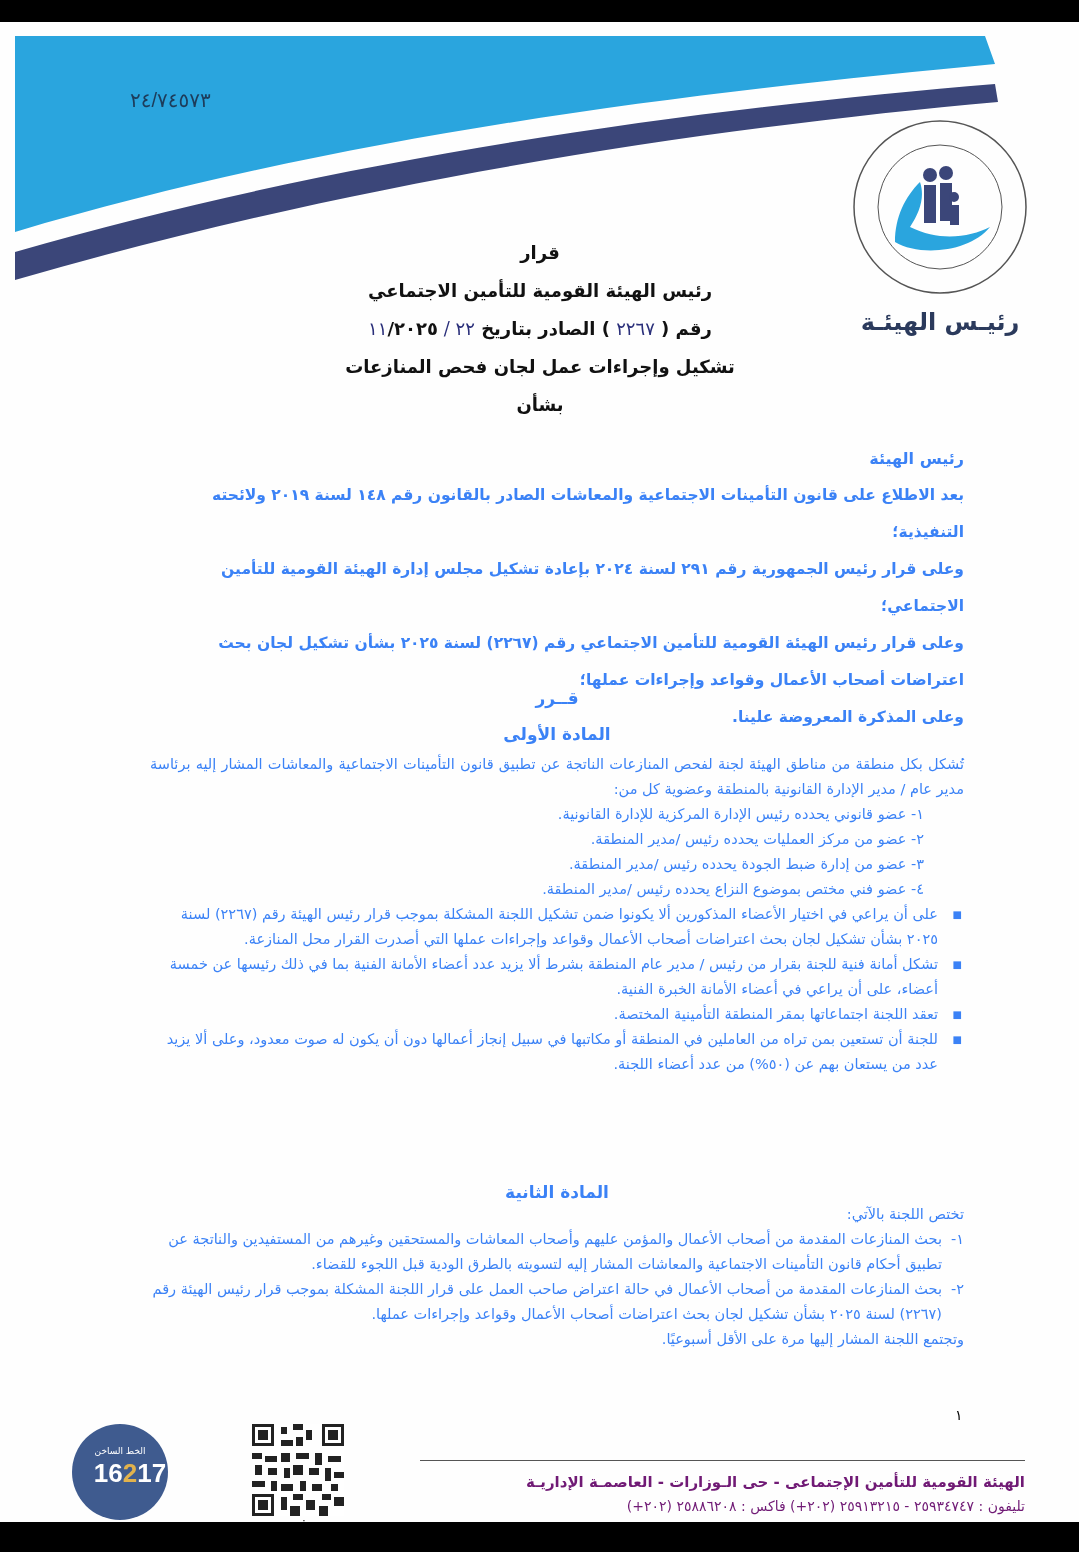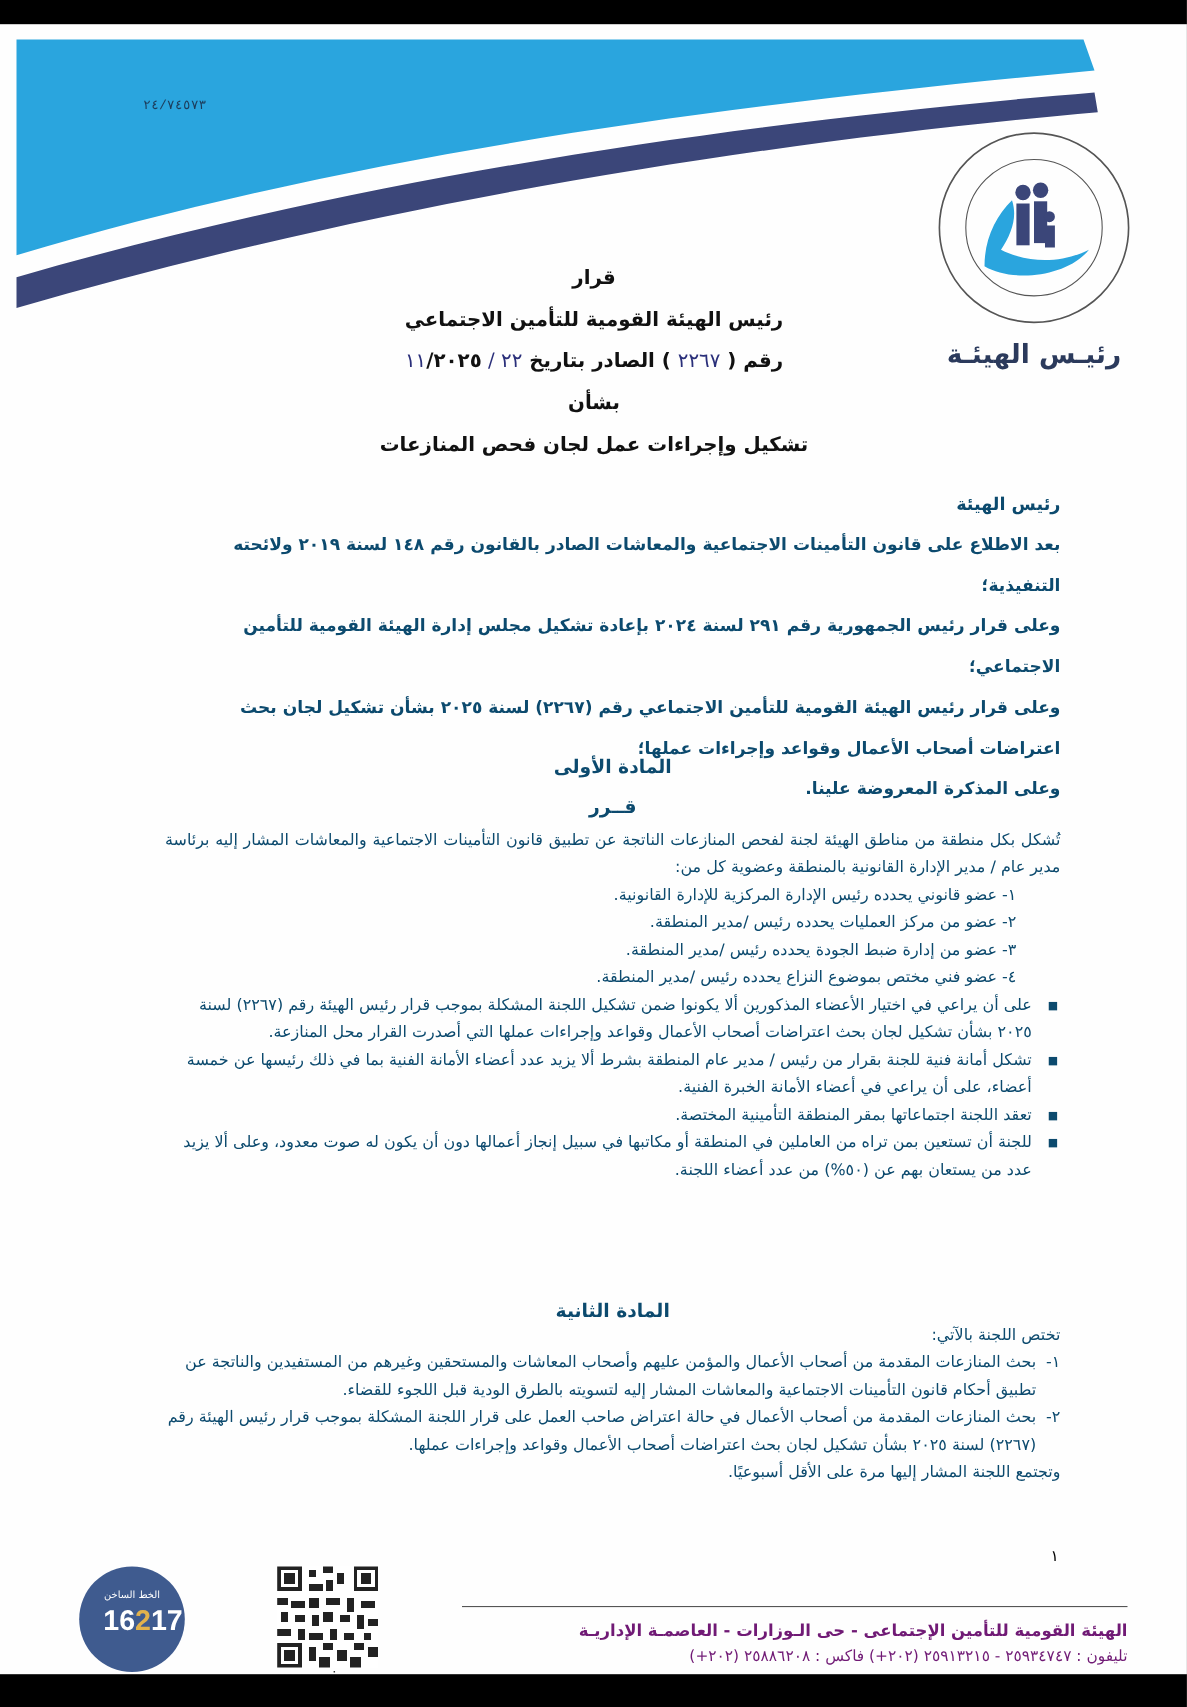--- a/index.html
+++ b/index.html
@@ -6,35 +6,35 @@
   body {
     width: 1079px; height: 1552px; background: #000; position: relative; overflow: hidden;
     font-family: "DejaVu Sans", "Liberation Sans", sans-serif;
   }
   .page {
     position: absolute; left: 0; top: 22px; width: 1079px; height: 1500px;
     background: #fefefe; overflow: hidden;
   }
   .header-art { position: absolute; left: 0; top: 0; width: 1079px; height: 260px; }
   .ref-number {
-    position: absolute; left: 130px; top: 66px; font-size: 12px; color: #1d3c5a;
-    letter-spacing: 1px; direction: rtl; font-family: Liberation Mono, monospace;
+    position: absolute; left: 130px; top: 66px; font-size: 20px; color: #1d3c5a;
+    letter-spacing: 1px; direction: rtl; font-family: Liberation Sans, sans-serif;
   }
   .logo { position: absolute; left: 850px; top: 95px; width: 180px; height: 180px; }
   .logo-caption {
     position: absolute; left: 840px; top: 286px; width: 200px; text-align: center;
     font-size: 24px; font-weight: bold; color: #2b3a5c; direction: rtl;
   }
   .title-block {
     position: absolute; left: 300px; top: 212px; width: 480px; text-align: center; direction: rtl;
     font-weight: bold; color: #111;
   }
   .title-block div { font-size: 18px; line-height: 38px; }
   .hand { color: #2a2f7a; font-family: "DejaVu Serif", serif; font-weight: normal; letter-spacing: 3px; }
-  .body { position: absolute; left: 150px; right: 115px; direction: rtl; color: #0c4a6e; }
+  .body { position: absolute; left: 150px; right: 115px; direction: rtl; color: #3b82f6; }
   .preamble { top: 418px; font-size: 15.5px; font-weight: bold; line-height: 37px; }
   .preamble .heading { font-size: 16px; }
   .center-h { text-align: center; font-weight: bold; font-size: 17px; }
   .decree { top: 658px; }
   .decree .center-h { line-height: 36px; }
   .para { font-size: 14.5px; line-height: 25px; text-align: justify; }
   ol.num { list-style: none; margin: 0; padding: 0 40px 0 0; }
   ol.num li { font-size: 14.5px; line-height: 25px; }
   ul.bul { list-style: none; margin: 0; padding: 0; }
   ul.bul li { font-size: 14.5px; line-height: 25px; position: relative; padding-right: 26px; }
@@ -87,35 +87,35 @@
 
   <div class="title-block">
     <div>قرار</div>
     <div>رئيس الهيئة القومية للتأمين الاجتماعي</div>
     <div>
       <span>رقم (</span>
       <span class="hand">٢٢٦٧</span>
       <span>) الصادر بتاريخ</span>
       <span class="hand">٢٢ / ١١</span><span>/٢٠٢٥</span>
     </div>
+    <div>تشكيل وإجراءات عمل لجان فحص المنازعات</div>
     <div>بشأن</div>
-    <div>تشكيل وإجراءات عمل لجان فحص المنازعات</div>
   </div>
 
   <div class="body preamble">
     <div class="heading">رئيس الهيئة</div>
     <div>بعد الاطلاع على قانون التأمينات الاجتماعية والمعاشات الصادر بالقانون رقم ١٤٨ لسنة ٢٠١٩ ولائحته التنفيذية؛</div>
     <div>وعلى قرار رئيس الجمهورية رقم ٢٩١ لسنة ٢٠٢٤ بإعادة تشكيل مجلس إدارة الهيئة القومية للتأمين الاجتماعي؛</div>
     <div>وعلى قرار رئيس الهيئة القومية للتأمين الاجتماعي رقم (٢٢٦٧) لسنة ٢٠٢٥ بشأن تشكيل لجان بحث اعتراضات أصحاب الأعمال وقواعد وإجراءات عملها؛</div>
     <div>وعلى المذكرة المعروضة علينا.</div>
   </div>
 
   <div class="body decree">
+    <div class="center-h">قــرر</div>
     <div class="center-h">المادة الأولى</div>
-    <div class="center-h">قــرر</div>
     <div class="para">تُشكل بكل منطقة من مناطق الهيئة لجنة لفحص المنازعات الناتجة عن تطبيق قانون التأمينات الاجتماعية والمعاشات المشار إليه برئاسة مدير عام / مدير الإدارة القانونية بالمنطقة وعضوية كل من:</div>
     <ol class="num">
       <li>١- عضو قانوني يحدده رئيس الإدارة المركزية للإدارة القانونية.</li>
       <li>٢- عضو من مركز العمليات يحدده رئيس /مدير المنطقة.</li>
       <li>٣- عضو من إدارة ضبط الجودة يحدده رئيس /مدير المنطقة.</li>
       <li>٤- عضو فني مختص بموضوع النزاع يحدده رئيس /مدير المنطقة.</li>
     </ol>
     <ul class="bul">
       <li><span class="b">■</span><span>على أن يراعي في اختيار الأعضاء المذكورين ألا يكونوا ضمن تشكيل اللجنة المشكلة بموجب قرار رئيس الهيئة رقم (٢٢٦٧) لسنة ٢٠٢٥ بشأن تشكيل لجان بحث اعتراضات أصحاب الأعمال وقواعد وإجراءات عملها التي أصدرت القرار محل المنازعة.</span></li>
       <li><span class="b">■</span><span>تشكل أمانة فنية للجنة بقرار من رئيس / مدير عام المنطقة بشرط ألا يزيد عدد أعضاء الأمانة الفنية بما في ذلك رئيسها عن خمسة أعضاء، على أن يراعي في أعضاء الأمانة الخبرة الفنية.</span></li>

